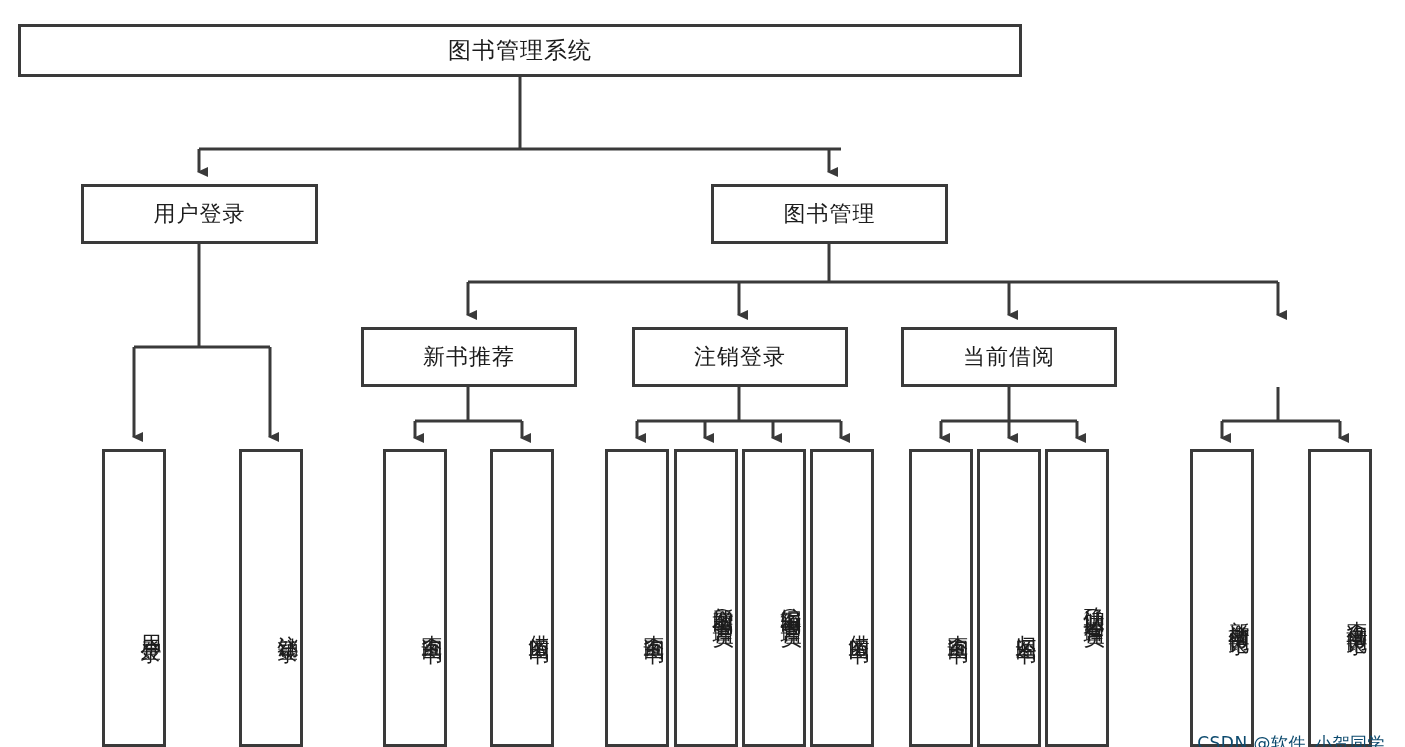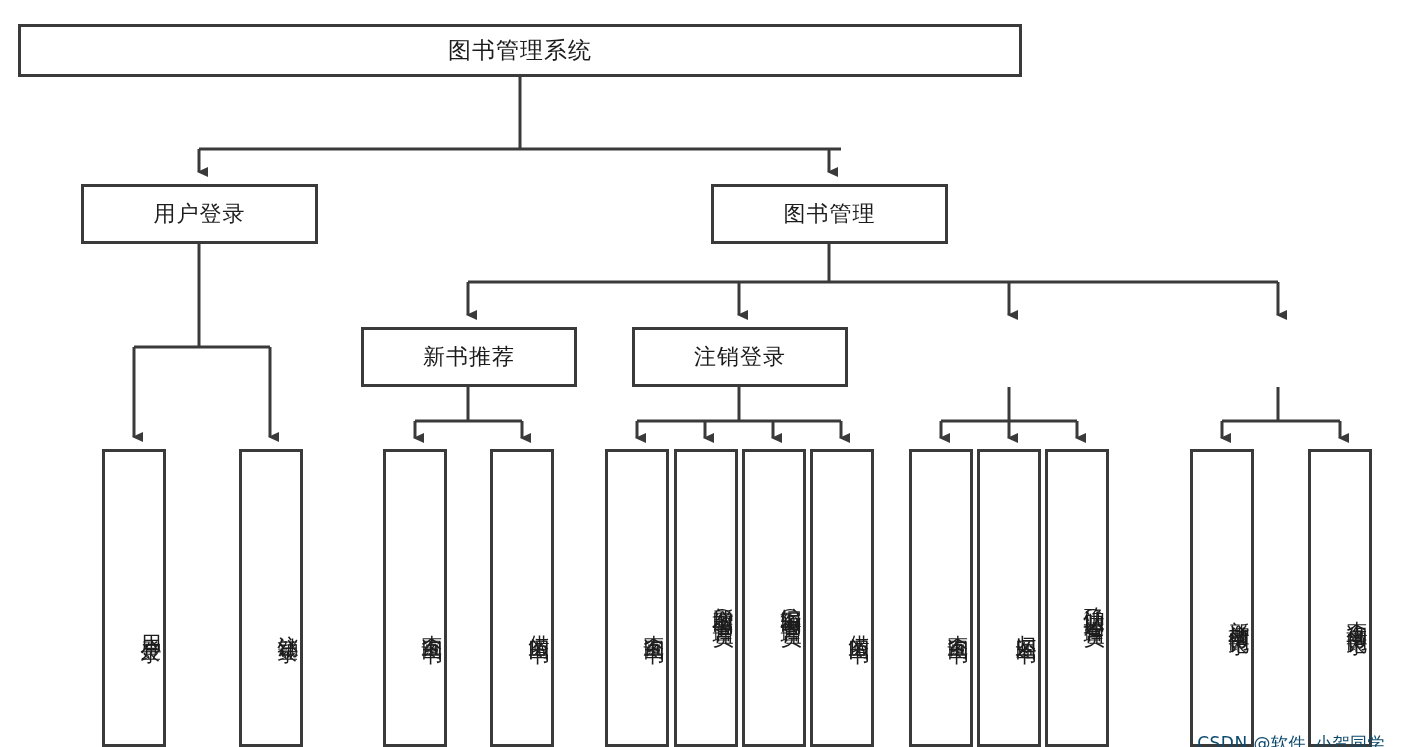--- a/index.html
+++ b/index.html
@@ -142,20 +142,23 @@
   <div class="node horiz" style="left:711px; top:172px; width:237px; height:60px;">
     <span>图书管理</span>
   </div>
 
   <div class="node horiz" style="left:361px; top:315px; width:216px; height:60px;">
     <span>新书推荐</span>
   </div>
   <div class="node horiz" style="left:632px; top:315px; width:216px; height:60px;">
     <span>注销登录</span>
   </div>
+  <div class="node horiz" style="left:901px; top:315px; width:216px; height:60px;">
+    <span>当前借阅</span>
+  </div>
 
   <div class="node vert" style="left:102px; top:437px; width:64px; height:298px;">
     <span class="vlabel">用户登录</span>
   </div>
   <div class="node vert" style="left:239px; top:437px; width:64px; height:298px;">
     <span class="vlabel">注销登录</span>
   </div>
 
   <div class="node vert" style="left:383px; top:437px; width:64px; height:298px;">
     <span class="vlabel">查询图书</span>

